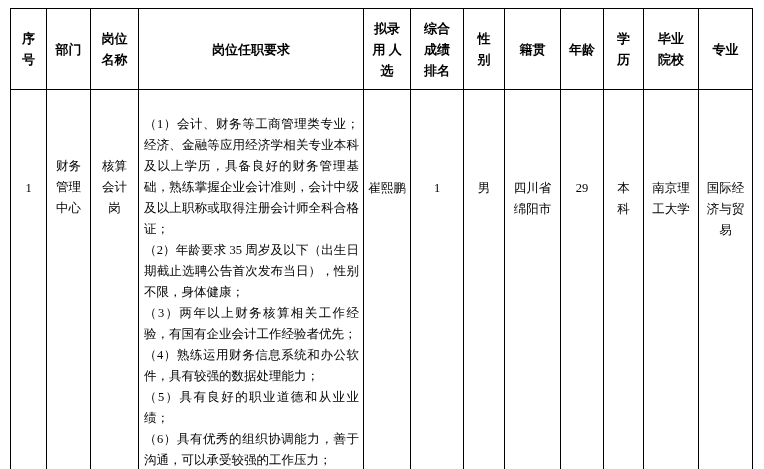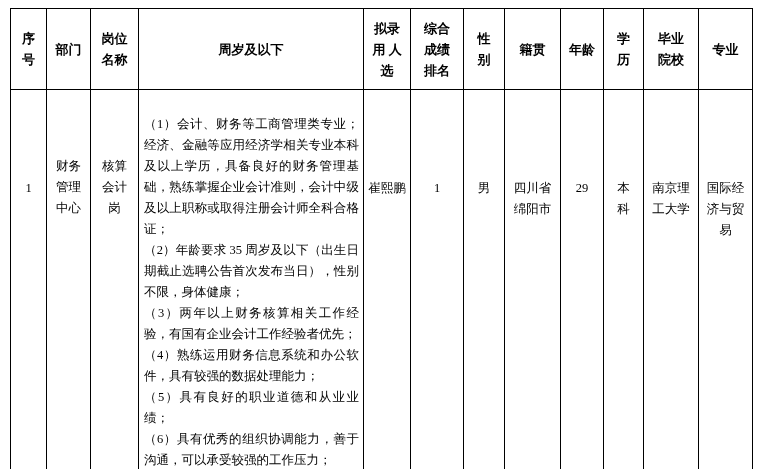--- a/index.html
+++ b/index.html
@@ -66,21 +66,21 @@
       <col style="width:55px">
       <col style="width:54px">
   </colgroup>
   <thead>
     <tr>
       <th>序
 号</th>
       <th>部门</th>
       <th>岗位
 名称</th>
-      <th>周岁及以下</th>
+      <th>岗位任职要求</th>
       <th>拟录
 用 人
 选</th>
       <th>综合
 成绩
 排名</th>
       <th>性
 别</th>
       <th>籍贯</th>
       <th>年龄</th>

